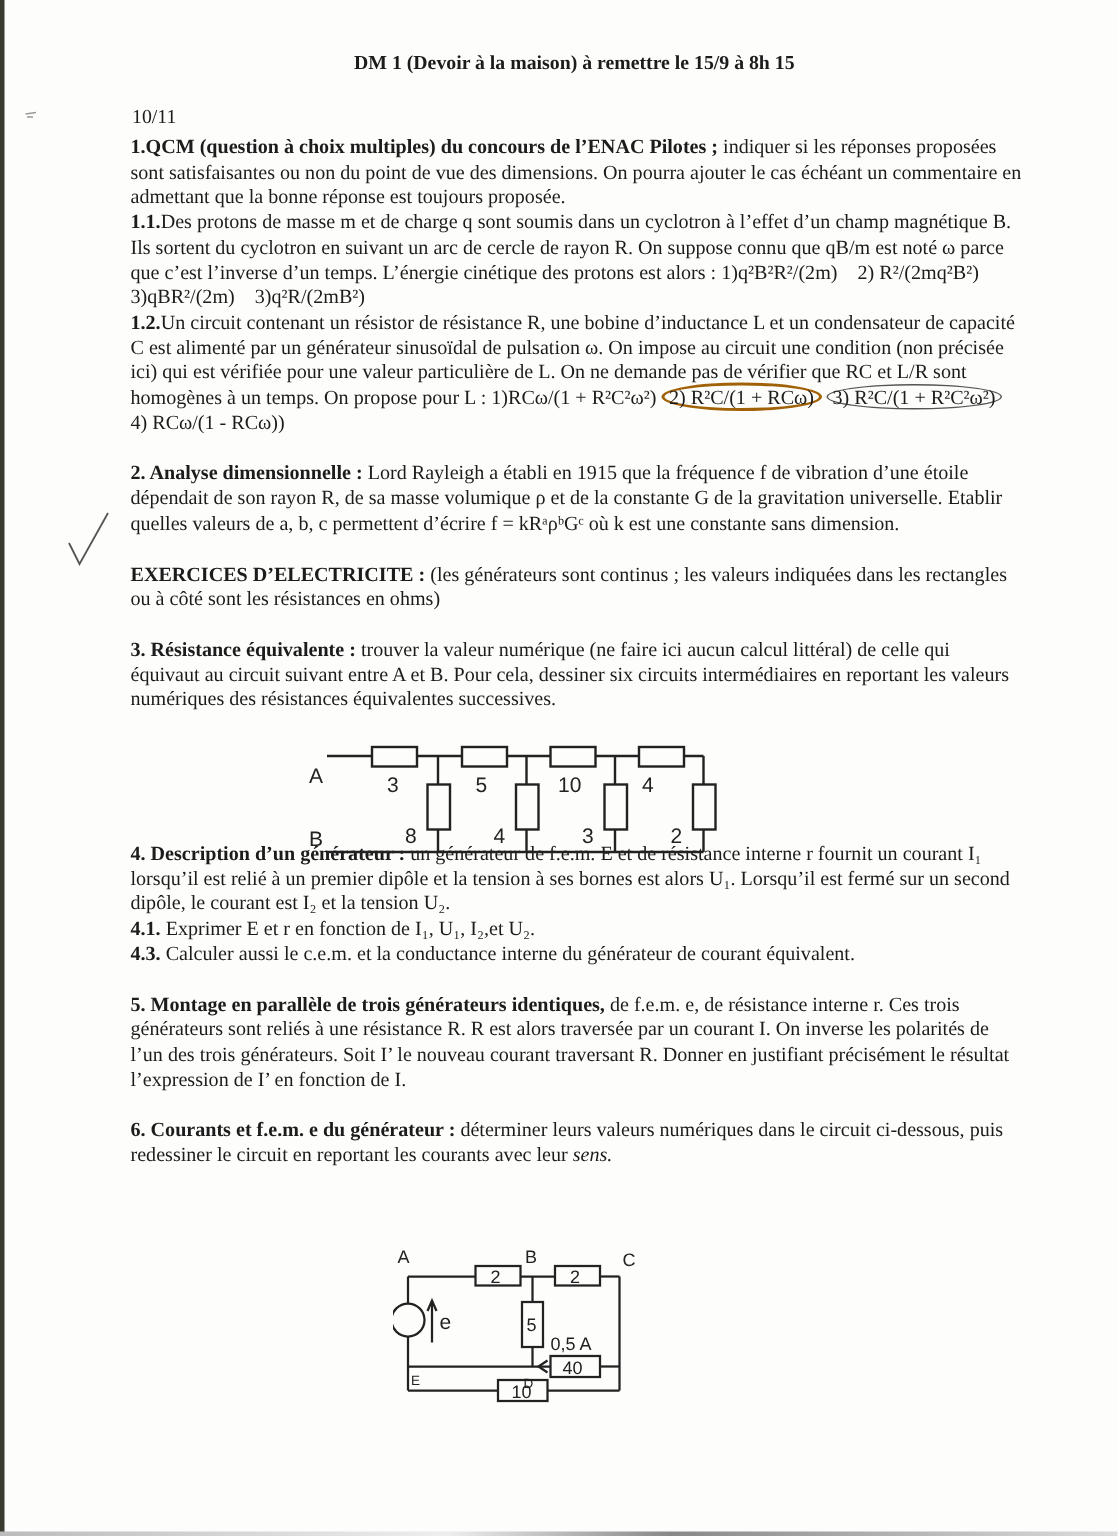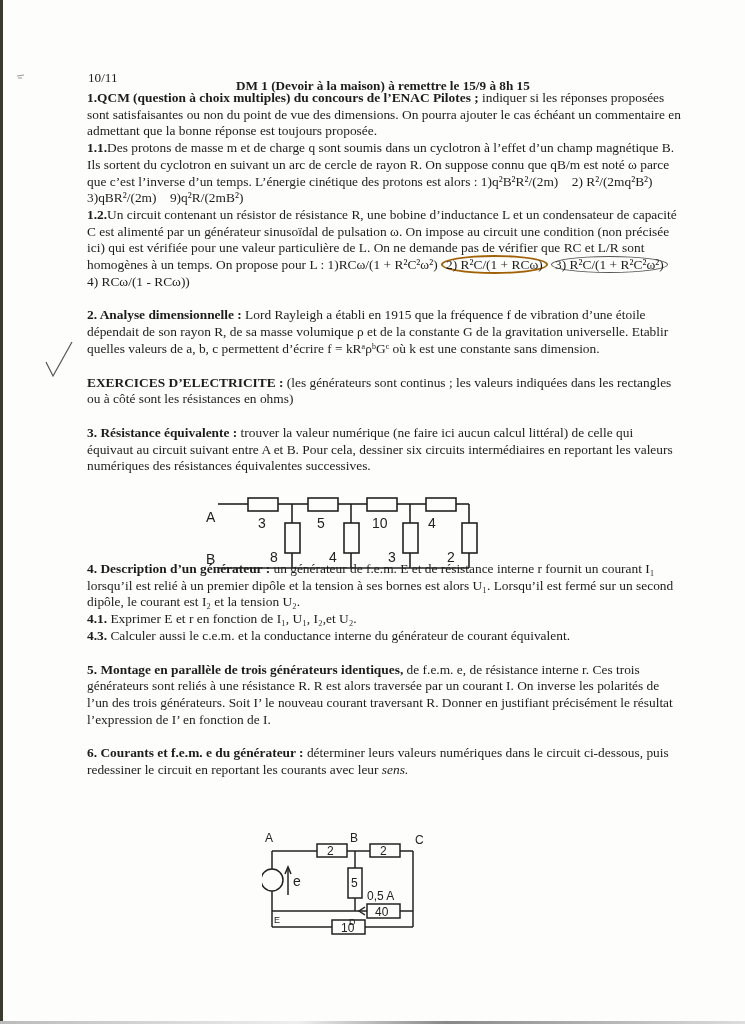--- a/index.html
+++ b/index.html
@@ -4,21 +4,21 @@
 <style>
   html, body { margin: 0; padding: 0; }
   body {
     width: 745px; height: 1024px; background: #fdfdfb; position: relative; overflow: hidden;
     font-family: "Liberation Serif", "DejaVu Serif", serif; color: #1c1c1c;
   }
   .edge-left { position: absolute; left: 0; top: 0; width: 3px; height: 1024px; background: #3a3a30; }
   .edge-bottom { position: absolute; left: 0; bottom: 0; width: 745px; height: 3px; background: linear-gradient(90deg,#bbb,#eee 40%,#888 60%,#ddd); }
   .header { position: absolute; top: 34px; left: 88px; width: 600px; font-size: 13.2px; }
   .header .page-num { position: absolute; left: 0; top: 0; margin-top: 36px; }
-  .header .title { position: absolute; left: 148px; top: 0; font-weight: bold; margin-top: 44px; }
+  .header .title { position: absolute; left: 148px; top: 0; font-weight: bold; }
   .doc { position: absolute; left: 87px; top: 90px; width: 595px; font-size: 13.4px; line-height: 16.7px; }
   .doc p { margin: 0; }
   .doc b { font-weight: bold; }
   .gap { height: 17px; }
   .circuit1 { position: absolute; left: 200px; top: 496px; width: 300px; height: 75px; }
   .circuit2 { position: absolute; left: 262px; top: 830px; width: 180px; height: 110px; }
   .checkmark { position: absolute; left: 44px; top: 340px; width: 30px; height: 40px; }
   .mark-tl { position: absolute; left: 16px; top: 74px; width: 10px; height: 6px; }
   svg text { font-family: "Liberation Sans", "DejaVu Sans", sans-serif; }
 </style>
@@ -40,21 +40,21 @@
 <div class="doc">
 
   <p>
     <b>1.QCM (question à choix multiples) du concours de l’ENAC Pilotes ;</b><span> indiquer si les  réponses proposées sont satisfaisantes ou non du point de vue des dimensions. On pourra ajouter le cas échéant un commentaire en admettant que la bonne réponse est toujours proposée.</span>
   </p>
   <p>
     <b>1.1.</b><span>Des protons de masse m et de charge q sont soumis dans un cyclotron à l’effet d’un champ magnétique B. Ils sortent du cyclotron en suivant un arc de cercle de rayon R. On suppose connu que qB/m est noté ω parce que c’est l’inverse d’un temps. L’énergie cinétique des protons est alors :</span>
     <span>1)q²B²R²/(2m)</span>&nbsp;&nbsp;&nbsp;
     <span>2) R²/(2mq²B²)</span>&nbsp;&nbsp;
     <span>3)qBR²/(2m)</span>&nbsp;&nbsp;&nbsp;
-    <span>9)q²R/(2mB²)</span>
+    <span>3)q²R/(2mB²)</span>
   </p>
   <p>
     <b>1.2.</b><span>Un circuit contenant un résistor de résistance R, une bobine d’inductance L et un condensateur de capacité C est alimenté par un générateur sinusoïdal de pulsation ω. On impose au circuit une condition (non précisée ici) qui est vérifiée pour une valeur particulière de L. On ne demande pas de vérifier que RC et L/R sont homogènes à un temps. On propose pour L :</span>
     <span>1)RCω/(1 + R²C²ω²)</span>
     <span style="border:2px solid #a16207;border-radius:50%;padding:0 3px;">2) R²C/(1 + RCω)</span>
     <span style="border:1px solid #555;border-radius:50%;padding:0 3px;margin-top:29px;">3) R²C/(1 + R²C²ω²)</span>
     <span>4) RCω/(1 - RCω))</span>
   </p>
 
   <div class="gap"></div>

